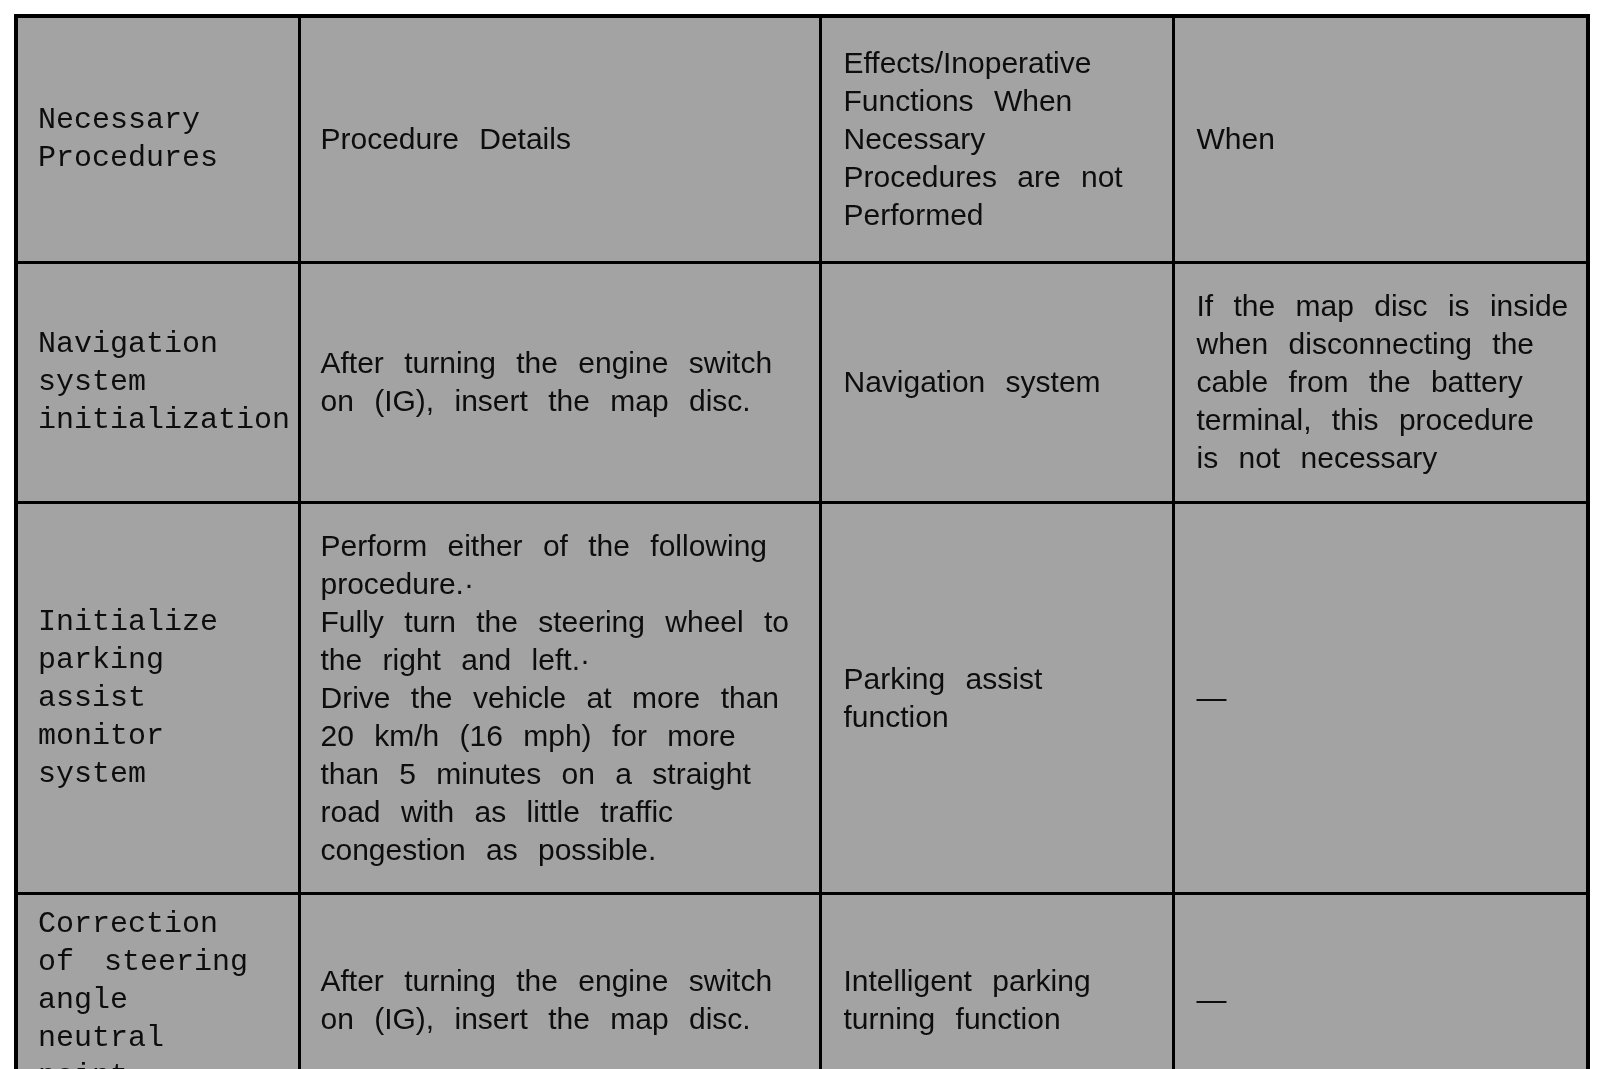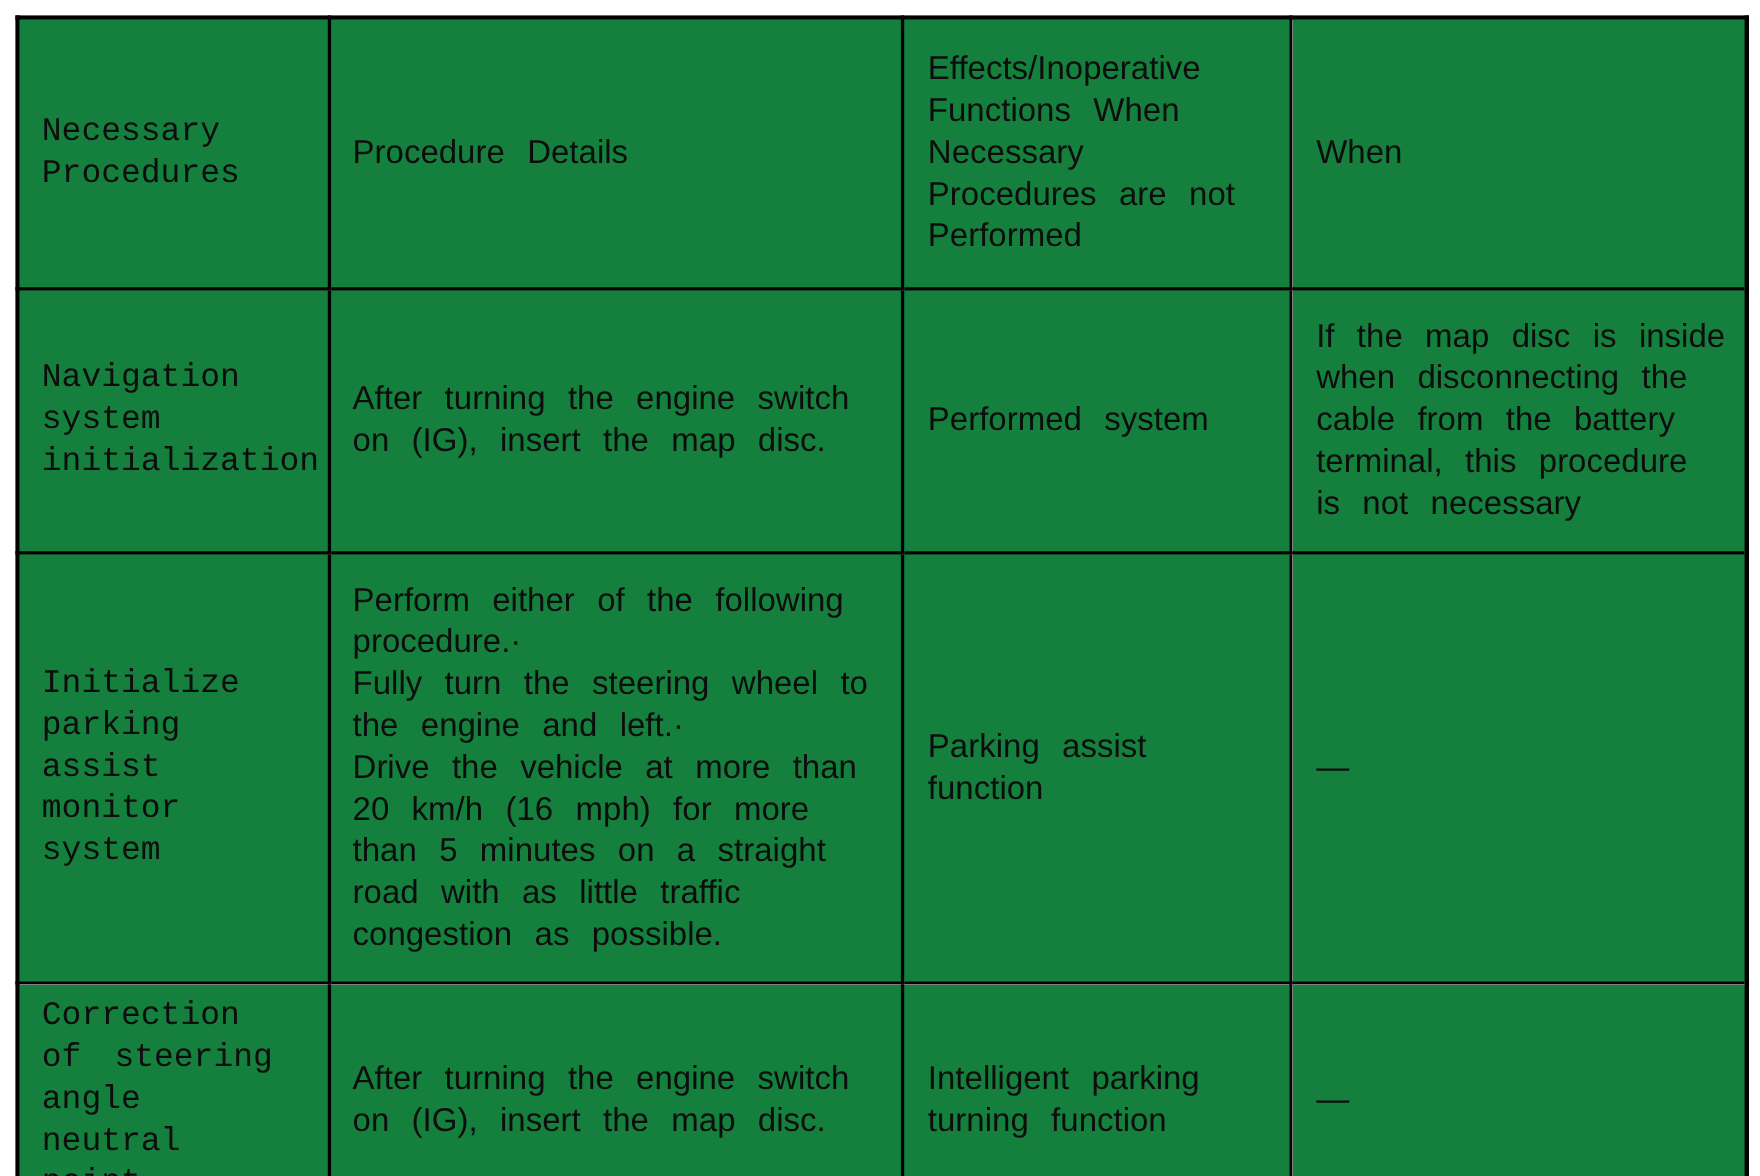--- a/index.html
+++ b/index.html
@@ -25,21 +25,21 @@
   table.proc-table th,
   table.proc-table td {
     border: 3px solid #000000;
     vertical-align: middle;
     text-align: left;
     font-weight: normal;
     font-size: 30px;
     line-height: 38px;
     word-spacing: 0.4em;
     color: #0d0d0d;
-    background: #15803d;
+    background: #a3a3a3;
     overflow: hidden;
   }
   col.c1 { width: 283px; }
   col.c2 { width: 521px; }
   col.c3 { width: 353px; }
   col.c4 { width: 415px; }
   .p1 { padding: 10px 30px 10px 20px; font-family: Liberation Mono, monospace; }
   .p2 { padding: 10px 16px 10px 20px; }
   .p3 { padding: 10px 28px 10px 22px; }
   .p4 { padding: 10px 14px 10px 22px; }
@@ -65,29 +65,29 @@
       <th class="p2">Procedure Details</th>
       <th class="p3">Effects/Inoperative Functions When Necessary Procedures are not Performed</th>
       <th class="p4">When</th>
     </tr>
 
     <tr class="r-nav">
       <td class="p1">Navigation system initialization</td>
       <td class="p2">
         <div>After turning the engine switch on (IG), insert the map disc.</div>
       </td>
-      <td class="p3">Performed system</td>
+      <td class="p3">Navigation system</td>
       <td class="p4">If the map disc is inside when disconnecting the cable from the battery terminal, this procedure is not necessary</td>
     </tr>
 
     <tr class="r-park">
       <td class="p1">Initialize parking assist monitor system</td>
       <td class="p2">
         <div>Perform either of the following procedure.·</div>
-        <div>Fully turn the steering wheel to the engine and left.·</div>
+        <div>Fully turn the steering wheel to the right and left.·</div>
         <div>Drive the vehicle at more than 20 km/h (16 mph) for more than 5 minutes on a straight road with as little traffic congestion as possible.</div>
       </td>
       <td class="p3">Parking assist function</td>
       <td class="p4 dash-cell">—</td>
     </tr>
 
     <tr class="r-steer">
       <td class="p1">Correction of steering angle neutral point</td>
       <td class="p2">
         <div>After turning the engine switch on (IG), insert the map disc.</div>

